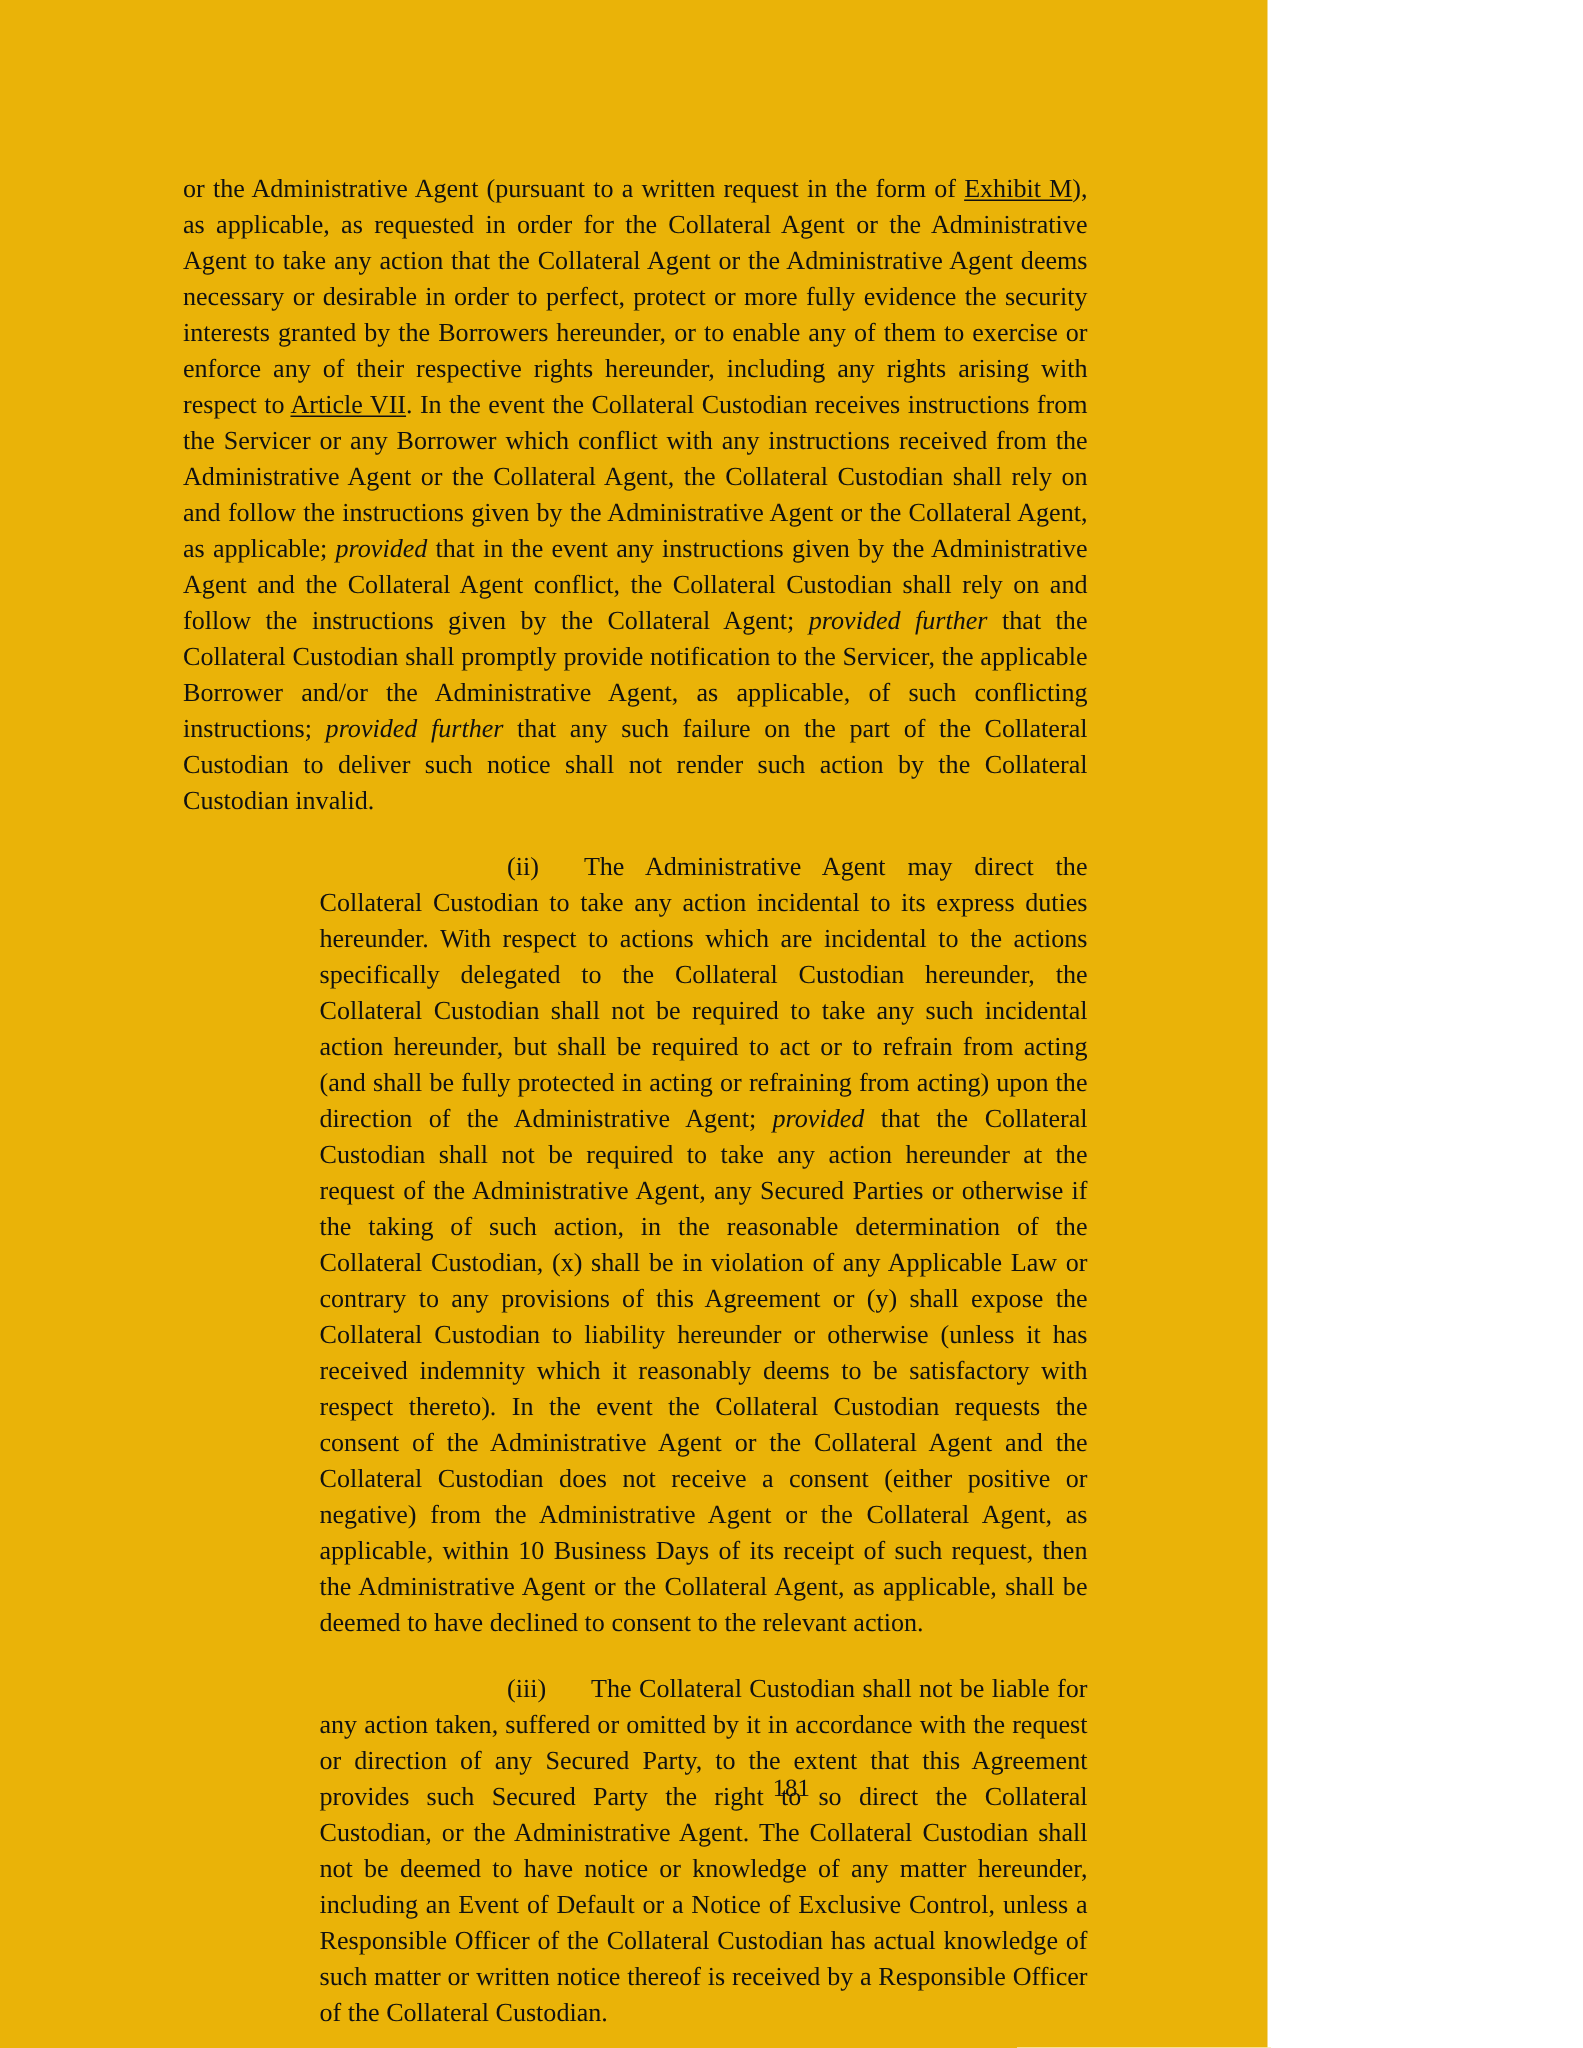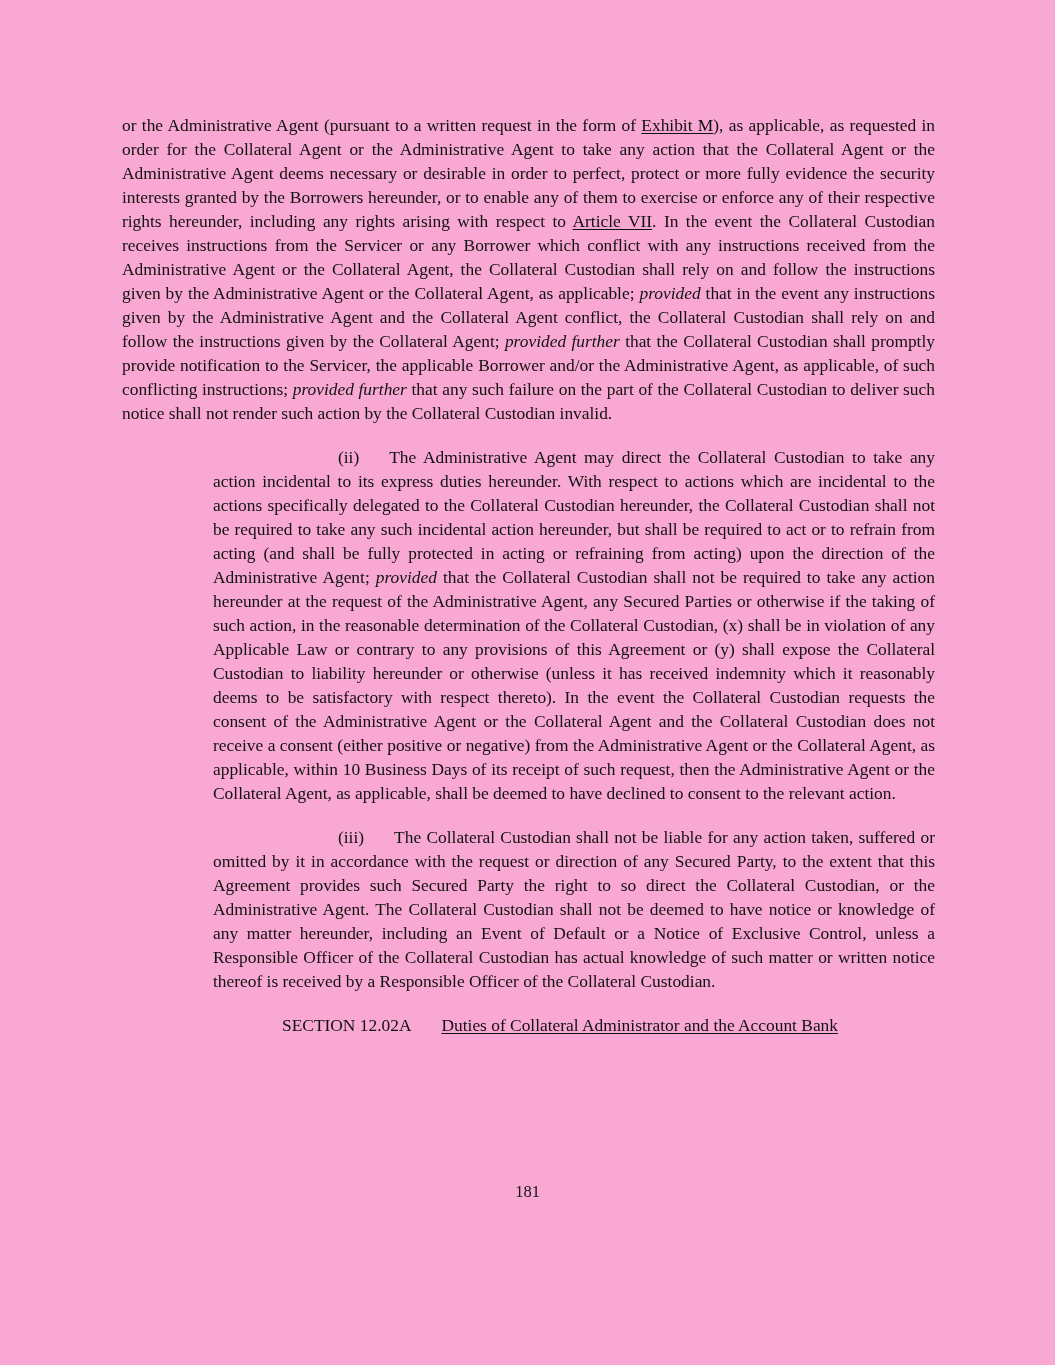--- a/index.html
+++ b/index.html
@@ -2,23 +2,23 @@
 <html><head>
 <meta charset="utf-8">
 <style>
   html, body {
     margin: 0;
     padding: 0;
     background: #ffffff;
   }
   .page {
     position: relative;
-    width: 1055px;
+    width: 845px;
     height: 1365px;
-    background: #f9a8d4;
+    background: #eab308;
     box-sizing: border-box;
     padding: 113px 120px 0 122px;
     font-family: "Liberation Serif", "DejaVu Serif", serif;
     font-size: 17.4px;
     line-height: 24px;
     color: #111111;
     overflow: hidden;
   }
   .para {
     margin: 0;

